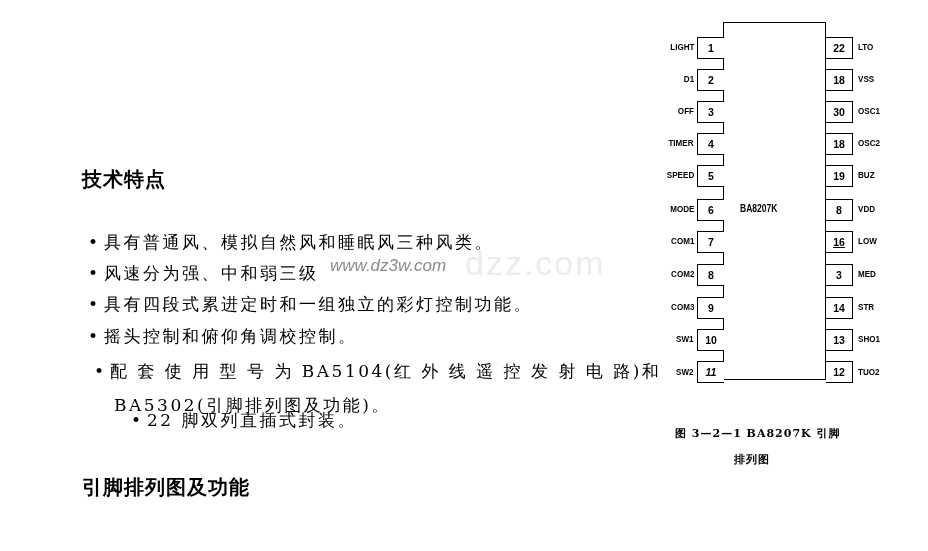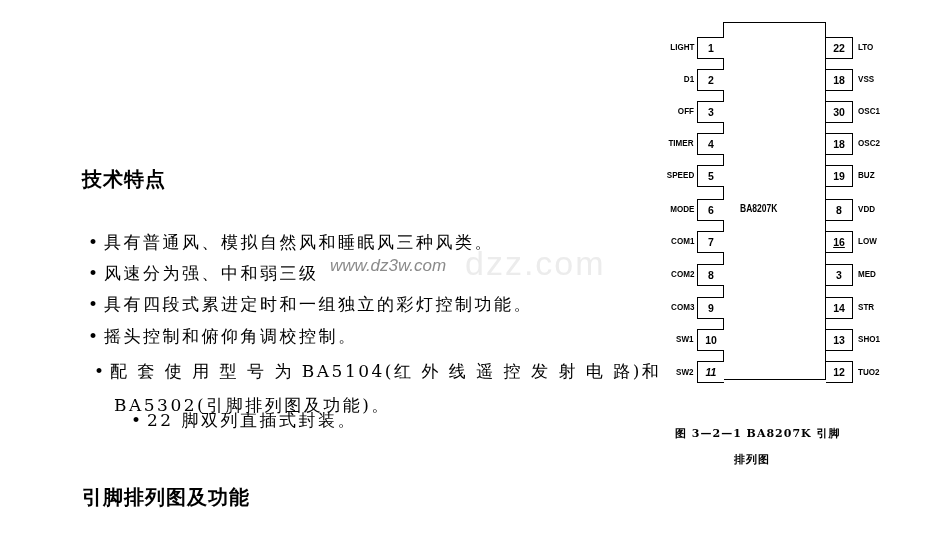--- a/index.html
+++ b/index.html
@@ -34,21 +34,21 @@
 <div class="heading" style="top:166px;">技术特点</div>
 
 <div class="bullet" style="top:231px;"><span class="dot">•</span><span>具有普通风、模拟自然风和睡眠风三种风类。</span></div>
 <div class="bullet" style="top:262px;"><span class="dot">•</span><span>风速分为强、中和弱三级</span></div>
 <div class="bullet" style="top:293px;"><span class="dot">•</span><span>具有四段式累进定时和一组独立的彩灯控制功能。</span></div>
 <div class="bullet" style="top:325px;"><span class="dot">•</span><span>摇头控制和俯仰角调校控制。</span></div>
 <div class="bullet" style="top:360px; left:94px;"><span class="dot">•</span><span>配 套 使 用 型 号 为 BA5104(红 外 线 遥 控 发 射 电 路)和</span></div>
 <div class="bullet" style="top:394px; left:114px;">BA5302(引脚排列图及功能)。</div>
 <div class="bullet" style="top:409px;margin-left:43px;"><span class="dot">•</span><span>22 脚双列直插式封装。</span></div>
 
-<div class="heading" style="top:484px;">引脚排列图及功能</div>
+<div class="heading" style="top:474px;">引脚排列图及功能</div>
 
 <div class="watermark"><span>www.dz3w.com</span><span class="ghost">dzz.com</span></div>
 
 <div>
   <div class="chip"></div>
   <div class="chip-name">BA8207K</div>
 
   <div class="plabel left" style="top:41px;">LIGHT</div>
   <div class="pin left" style="top:37px;">1</div>
   <div class="plabel left" style="top:73px;">D1</div>

